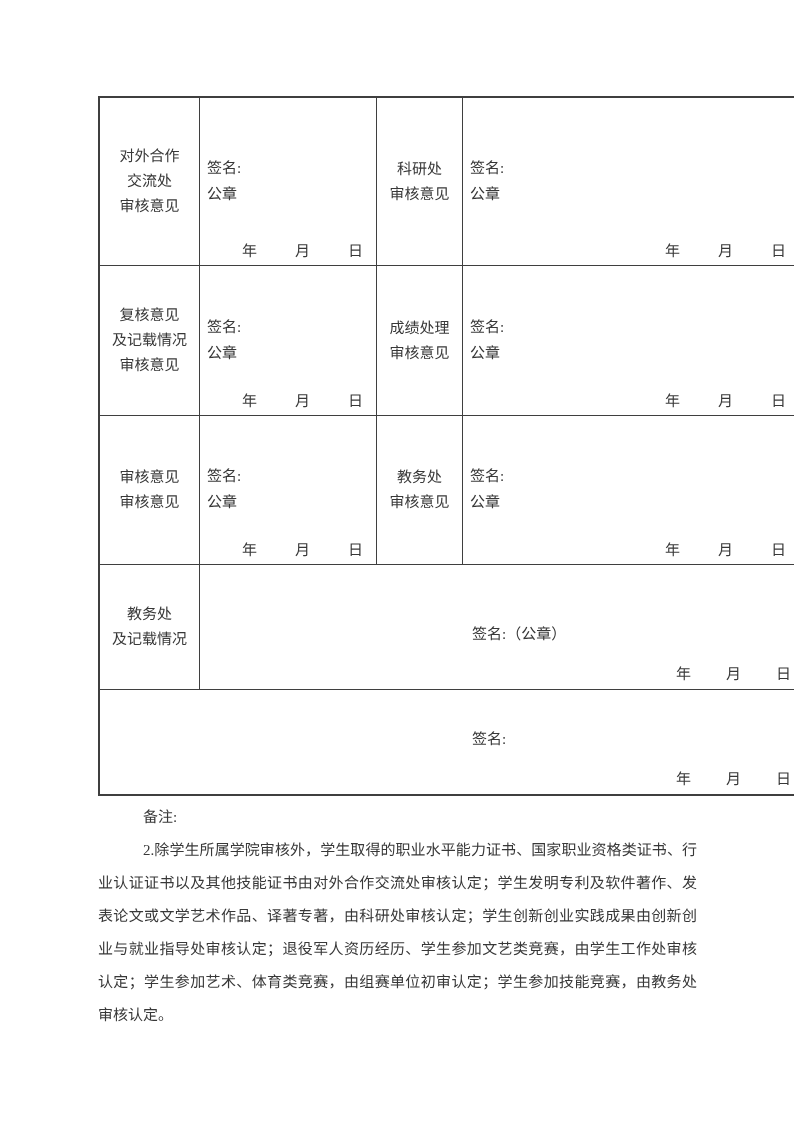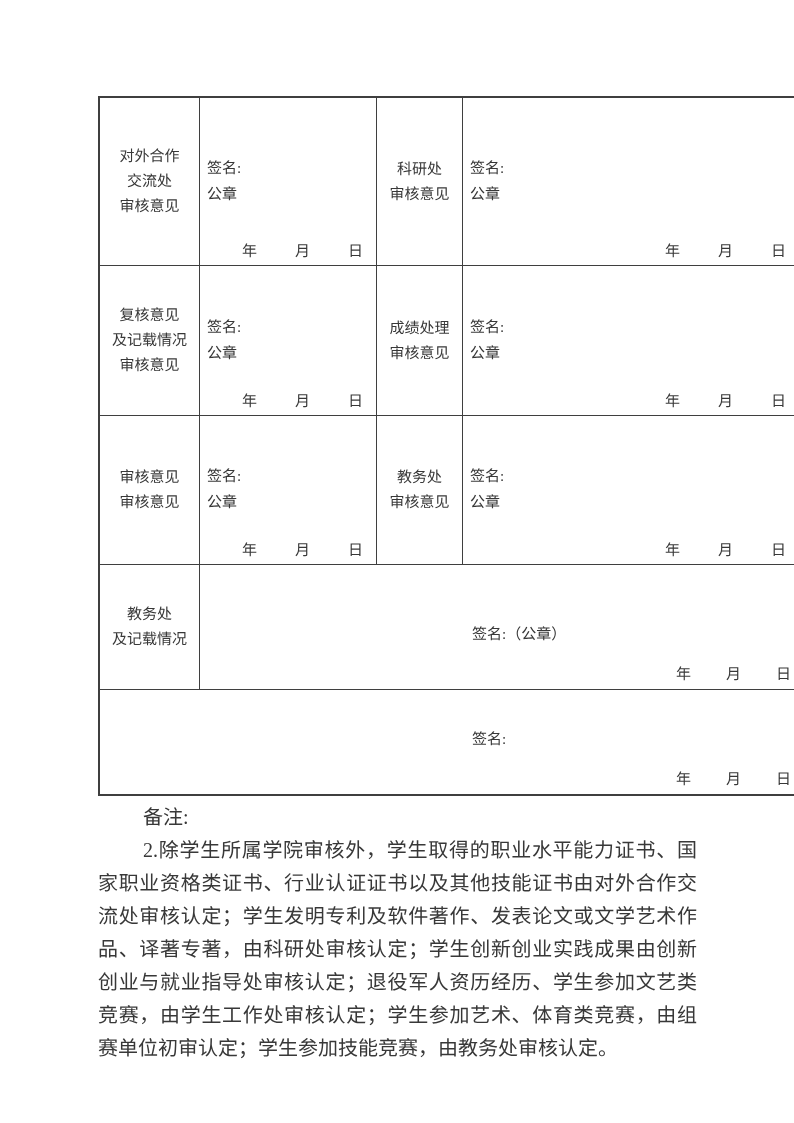--- a/index.html
+++ b/index.html
@@ -70,21 +70,21 @@
   .span-cell .date-line { bottom: 6px; right: 8px; }
   .span-cell .date-line span + span { margin-left: 35px; }
 
   
   .notes {
     position: absolute;
     left: 98px; top: 801px;
     width: 599px;
   }
   .notes p {
-    font-size: 20px;
+    font-size: 15px;
     line-height: 33px;
     text-indent: 45px;
   }
   .note-justified {
     text-align: justify;
   }
 </style>
 </head>
 <body>
 

